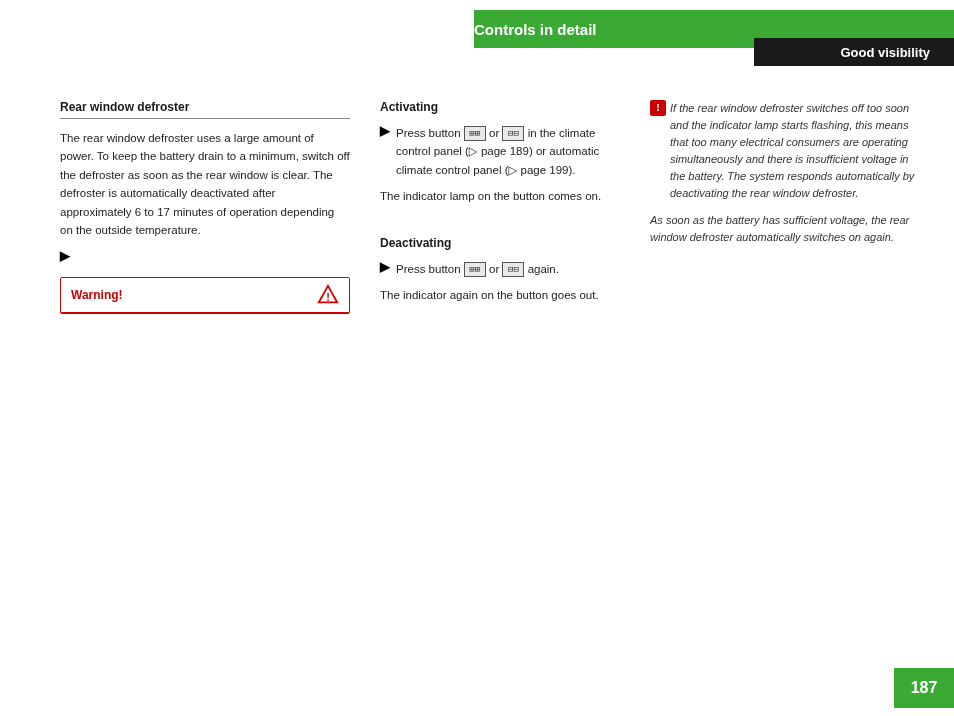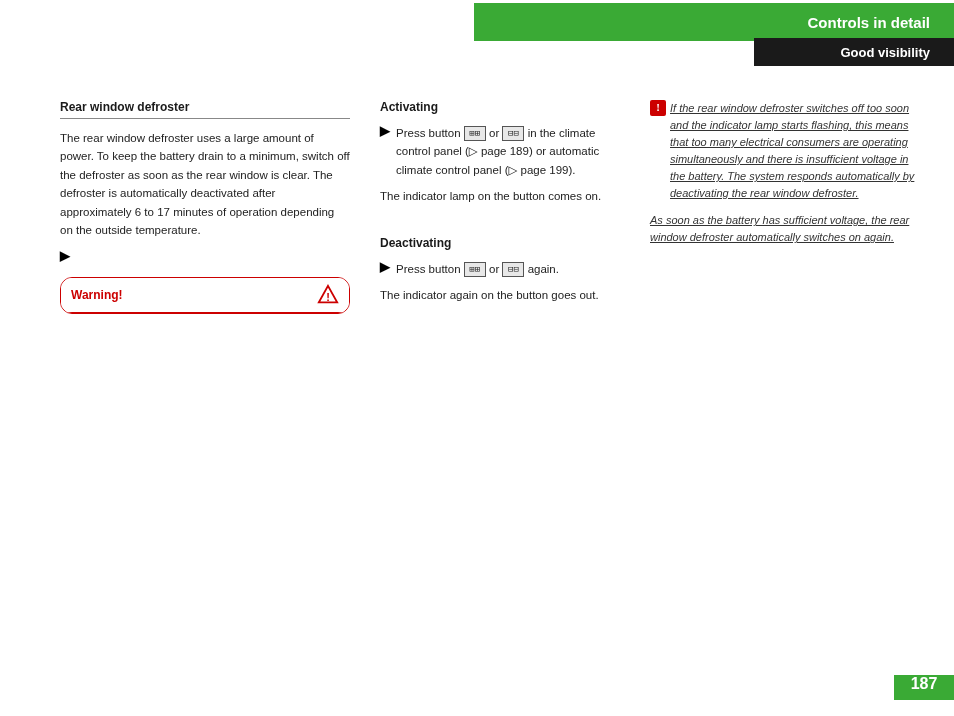--- a/index.html
+++ b/index.html
@@ -10,28 +10,28 @@
       font-family: Arial, Helvetica, sans-serif;
       font-size: 12px;
       color: #1a1a1a;
       overflow: hidden;
       position: relative;
     }
 
     
     .header-bar {
       position: absolute;
-      top: 3px;
+      top: 10px;
       right: 0;
       width: 480px;
       height: 38px;
       background: #3aaa35;
       display: flex;
       align-items: center;
-      justify-content: flex-end;
+      justify-content: flex-start;
       padding-right: 24px;
     }
     .header-title {
       color: #ffffff;
       font-size: 15px;
       font-weight: bold;
     }
 
     .subheader-bar {
       position: absolute;
@@ -94,21 +94,21 @@
     .bullet-arrow {
       font-size: 13px;
       font-weight: bold;
       color: #000;
       margin-top: -1px;
       flex-shrink: 0;
     }
 
     .warning-box {
       border: 1px solid #cc0000;
-      border-radius: 12px;
+      border-radius: 2px;
       margin-top: 14px;
       overflow: hidden;
     }
     .warning-header {
       background: #ffffff;
       padding: 6px 10px;
       display: flex;
       align-items: center;
       justify-content: space-between;
       border-bottom: 1px solid #cc0000;
@@ -182,33 +182,32 @@
     .info-row {
       display: flex;
       align-items: flex-start;
       margin-bottom: 10px;
     }
 
     .italic-text {
       font-style: italic;
       font-size: 11px;
       line-height: 1.55;
-      text-decoration: underline;
     }
 
     
     .page-number-box {
       position: absolute;
-      bottom: 16px;
+      bottom: 8px;
       right: 0;
       width: 60px;
-      height: 25px;
+      height: 40px;
       background: #3aaa35;
       display: flex;
-      align-items: flex-start;
+      align-items: center;
       justify-content: center;
     }
     .page-number {
       color: #ffffff;
       font-size: 16px;
       font-weight: bold;
     }
 
     .mt8 { margin-top: 8px; }
     .mt14 { margin-top: 30px; }

